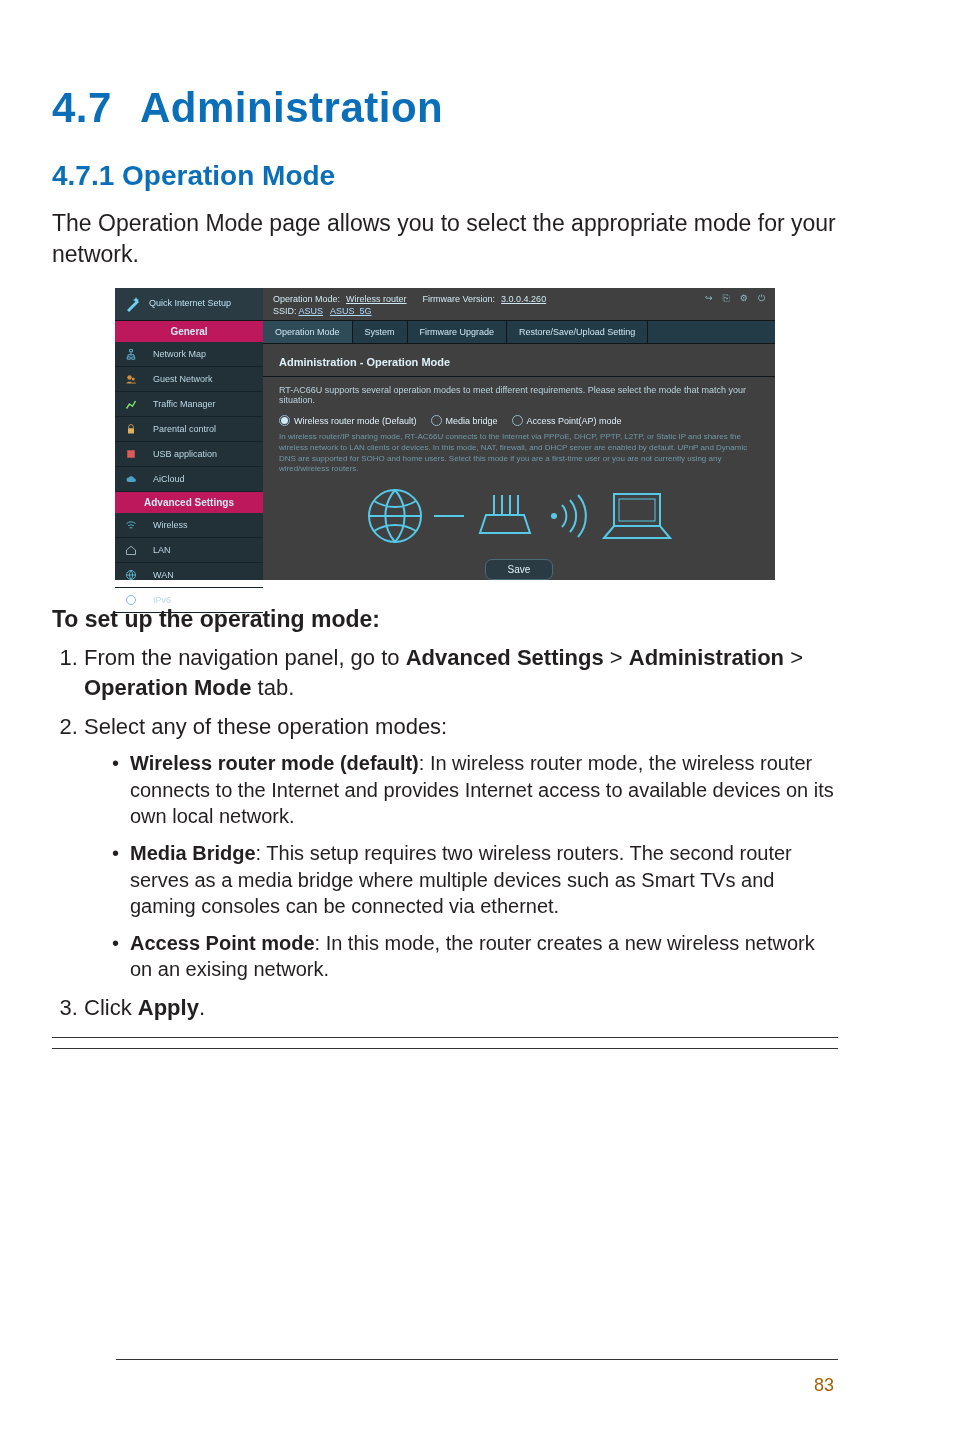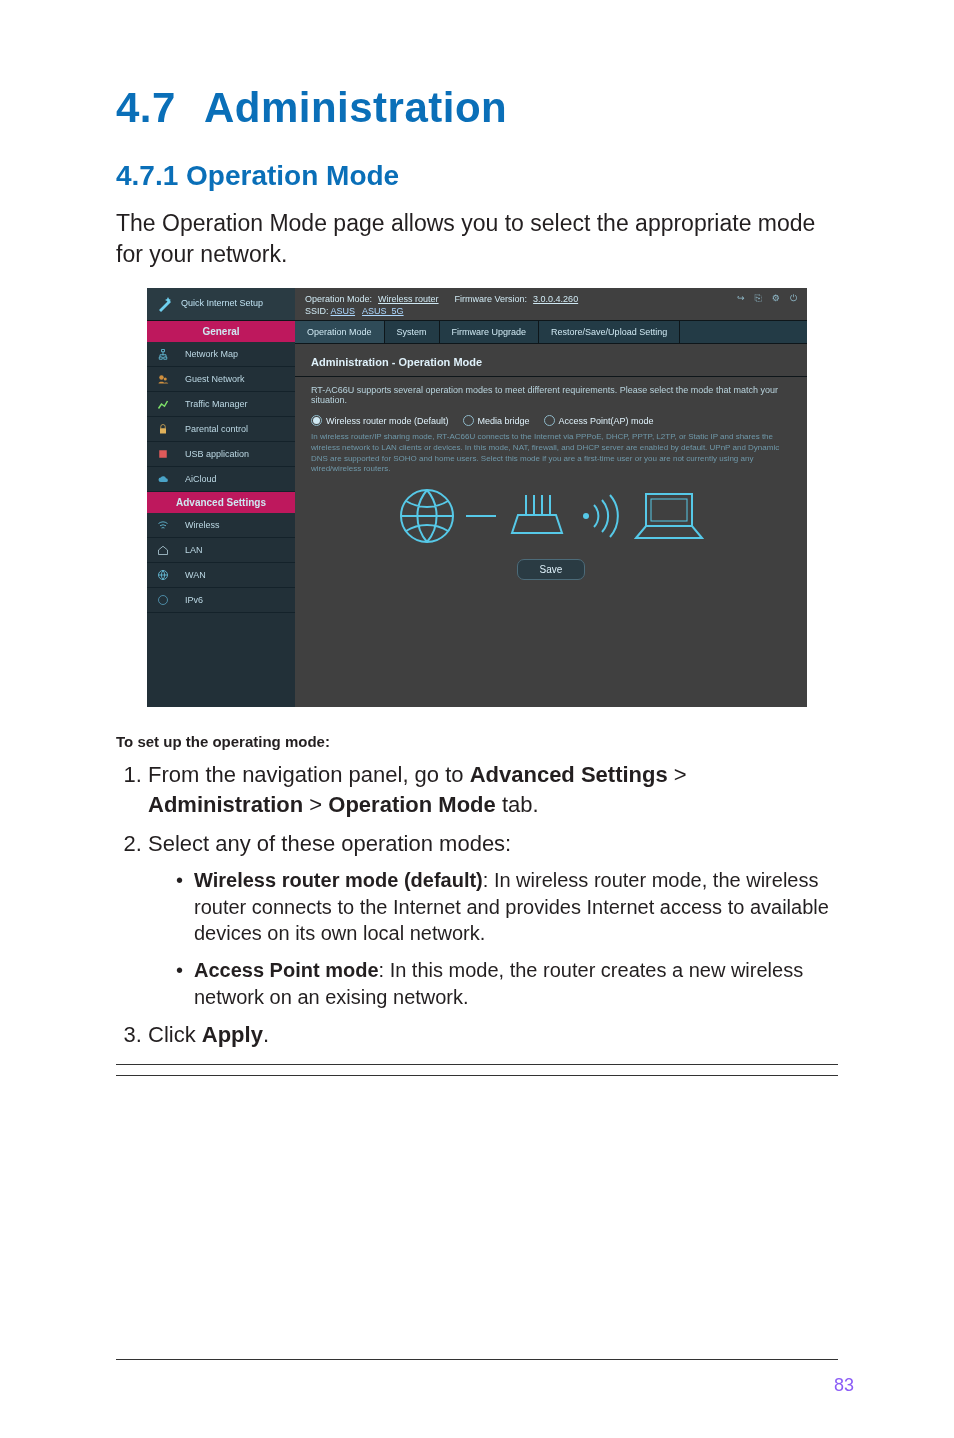--- a/index.html
+++ b/index.html
@@ -1,23 +1,23 @@
 <!DOCTYPE html>
 <html><head>
 <meta charset="utf-8">
 <style>
 html,body{margin:0;padding:0;font-family:"Segoe UI","Myriad Pro",Arial,sans-serif;background:#fff;color:#231f20}
-.page{width:954px;height:1438px;position:relative;box-sizing:border-box;padding:84px 116px 60px 116px}
+.page{width:954px;height:1438px;position:relative;box-sizing:border-box;padding:84px 116px 60px 52px}
 h1{font-size:42px;font-weight:700;color:#0a6fb8;margin:0 0 28px 0;letter-spacing:.5px}
 h1 .num{display:inline-block;margin-right:28px}
 h2{font-size:28px;font-weight:700;color:#0a6fb8;margin:0 0 16px 0}
 .intro{font-size:23px;line-height:1.35;margin:0 0 18px 0}
 
 
-.shot{width:660px;height:419px;margin:0 auto 26px auto;background:#1c2a30;color:#dfeef5;font-family:Verdana,Arial,sans-serif;font-size:10px;display:flex}
+.shot{width:660px;height:292px;margin:0 auto 26px auto;background:#1c2a30;color:#dfeef5;font-family:Verdana,Arial,sans-serif;font-size:10px;display:flex}
 .side{width:148px;background:#223038;display:flex;flex-direction:column}
 .qis{background:#2a3b43;display:flex;align-items:center;gap:8px;padding:8px 10px;border-bottom:1px solid #0e161a}
 .qis svg{flex:0 0 auto}
 .qis .lbl{color:#bde0f0;font-size:9px;line-height:1.1}
 .section-head{background:#be185d;color:#cfe8f2;text-align:center;font-size:10px;padding:5px 0;font-weight:700}
 .nav-item{display:flex;align-items:center;gap:16px;padding:6px 10px;color:#bcd8e4;border-bottom:1px solid #14222a;cursor:pointer}
 .nav-item .ic{width:12px;height:12px;flex:0 0 12px}
 .nav-item span{font-size:9px}
 
 .main{flex:1;background:#404040;display:flex;flex-direction:column}
@@ -36,30 +36,30 @@
 .radios label{display:flex;gap:4px;align-items:center}
 .rsmall{width:9px;height:9px;border-radius:50%;border:1px solid #8fb9c9;display:inline-block;position:relative}
 .rsmall.sel:after{content:"";position:absolute;inset:1px;border-radius:50%;background:#cfe8f2}
 .smalltxt{color:#6f98a9;font-size:8px;line-height:1.35;margin-bottom:6px}
 .diagram{display:flex;justify-content:center;align-items:center;gap:10px;margin:6px 0 14px 0}
 .savebtn{align-self:center;background:#2a3b43;border:1px solid #4c6b79;color:#dff1fa;padding:4px 22px;border-radius:7px;font-size:10px;cursor:pointer}
 
 .diagram svg{color:#56c9e8}
 
 
-.sect-lead{font-size:15px;font-weight:700;margin:0 0 10px 0}
+.sect-lead{font-size:23px;font-weight:700;margin:0 0 10px 0}
 ol.steps{margin:0 0 14px 6px;padding:0 0 0 26px;font-size:22px;line-height:1.35}
 ol.steps>li{margin-bottom:10px}
 ul.modes{list-style:none;margin:8px 0 0 0;padding:0 0 0 28px}
 ul.modes>li{position:relative;margin-bottom:10px;padding-left:18px;font-size:20px;line-height:1.33}
 ul.modes>li:before{content:"•";position:absolute;left:0;top:0}
 .bold{font-weight:700}
 .note-hr{border:0;border-top:1px solid #333;margin:10px 0 8px 0}
 .note{font-size:22px;margin:0 0 8px 0}
-.pgnum{position:absolute;right:100px;bottom:42px;font-size:18px;color:#8b5cf6}
+.pgnum{position:absolute;right:120px;bottom:42px;font-size:18px;color:#a16207}
 .foot-hr{position:absolute;left:116px;right:116px;bottom:78px;border-top:1px solid #333}
 </style>
 </head>
 <body>
 
 <div class="page">
   <h1><span class="num">4.7</span><span>Administration</span></h1>
   <h2>4.7.1 Operation Mode</h2>
   <p class="intro">The Operation Mode page allows you to select the appropriate mode for your network.</p>
 
@@ -214,20 +214,21 @@
 
   <p class="sect-lead">To set up the operating mode:</p>
   <ol class="steps">
     <li>
       <span>From the navigation panel, go to </span><span class="bold">Advanced Settings</span><span> &gt; </span><span class="bold">Administration</span><span> &gt; </span><span class="bold">Operation Mode</span><span> tab.</span>
     </li>
     <li>
       <span>Select any of these operation modes:</span>
       <ul class="modes">
         <li><span class="bold">Wireless router mode (default)</span><span>: In wireless router mode, the wireless router connects to the Internet and provides Internet access to available devices on its own local network.</span></li>
+        <li><span class="bold">Media Bridge</span><span>: This setup requires two wireless routers. The second router serves as a media bridge where multiple devices such as Smart TVs and gaming consoles can be connected via ethernet.</span></li>
         <li><span class="bold">Access Point mode</span><span>: In this mode, the router creates a new wireless network on an exising network.</span></li>
       </ul>
     </li>
     <li><span>Click </span><span class="bold">Apply</span><span>.</span></li>
   </ol>
   <hr class="note-hr">
   <hr class="note-hr">
 
   <div class="foot-hr"></div>
   <div class="pgnum">83</div>

